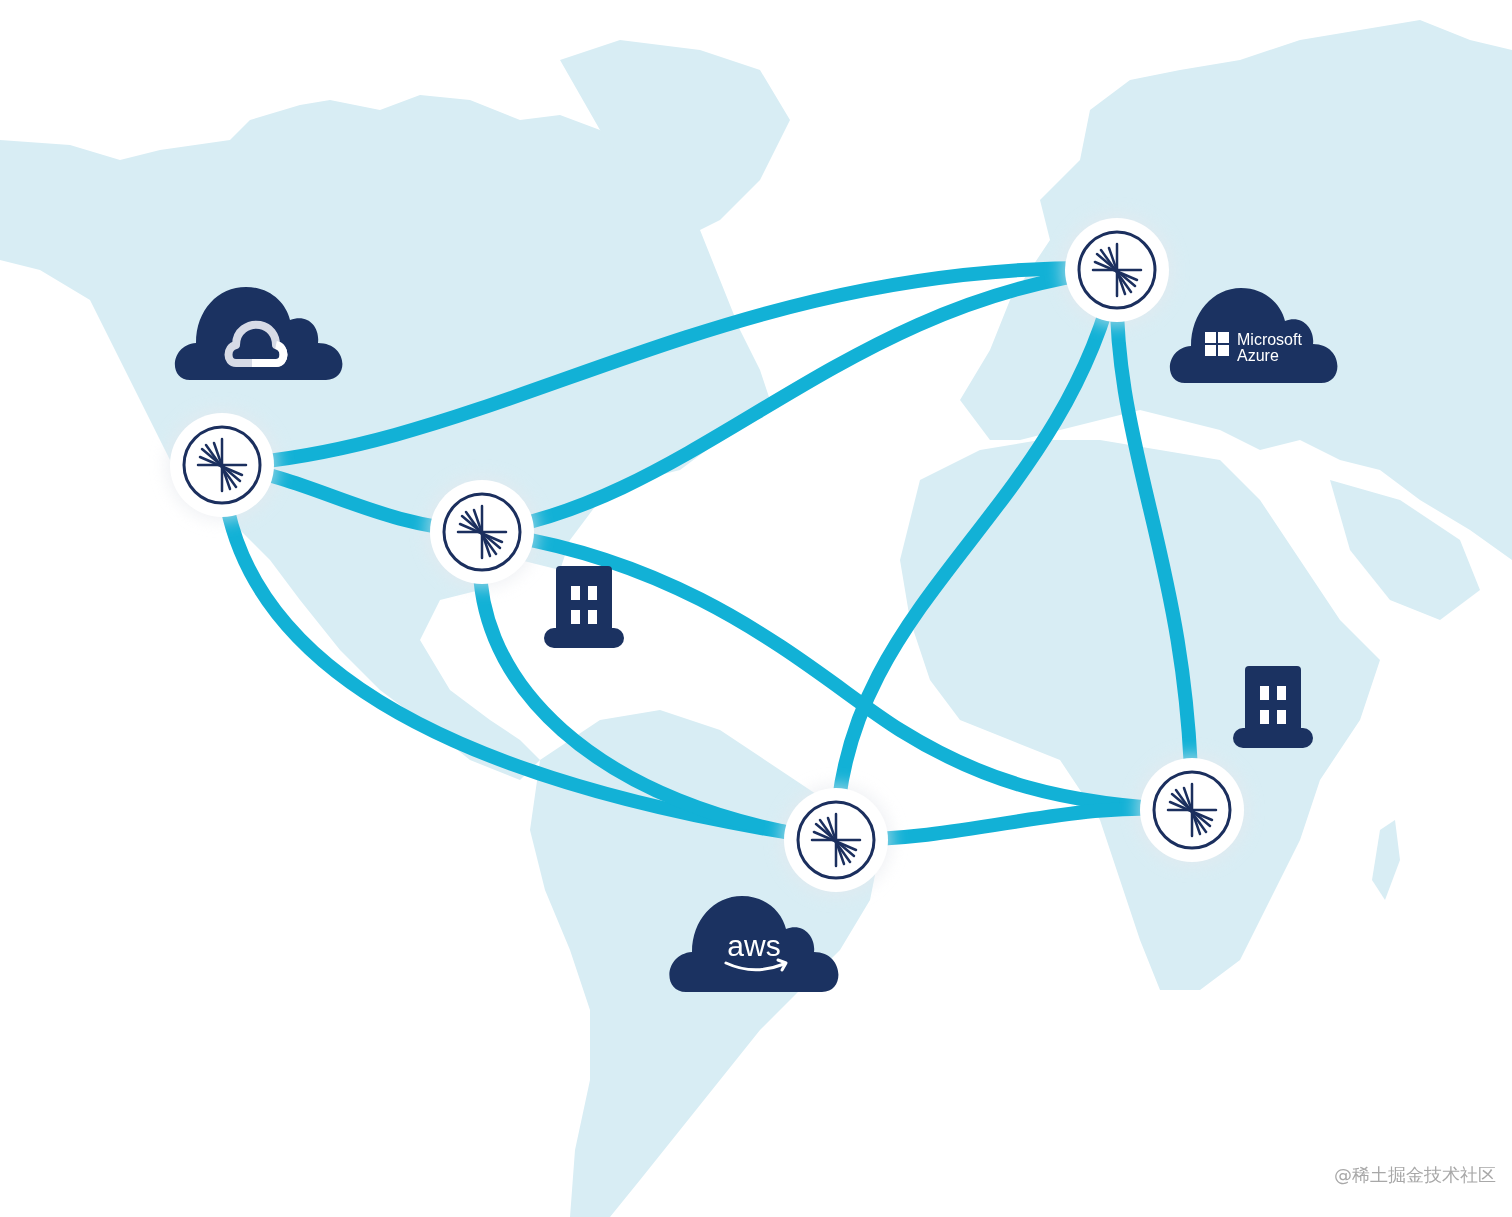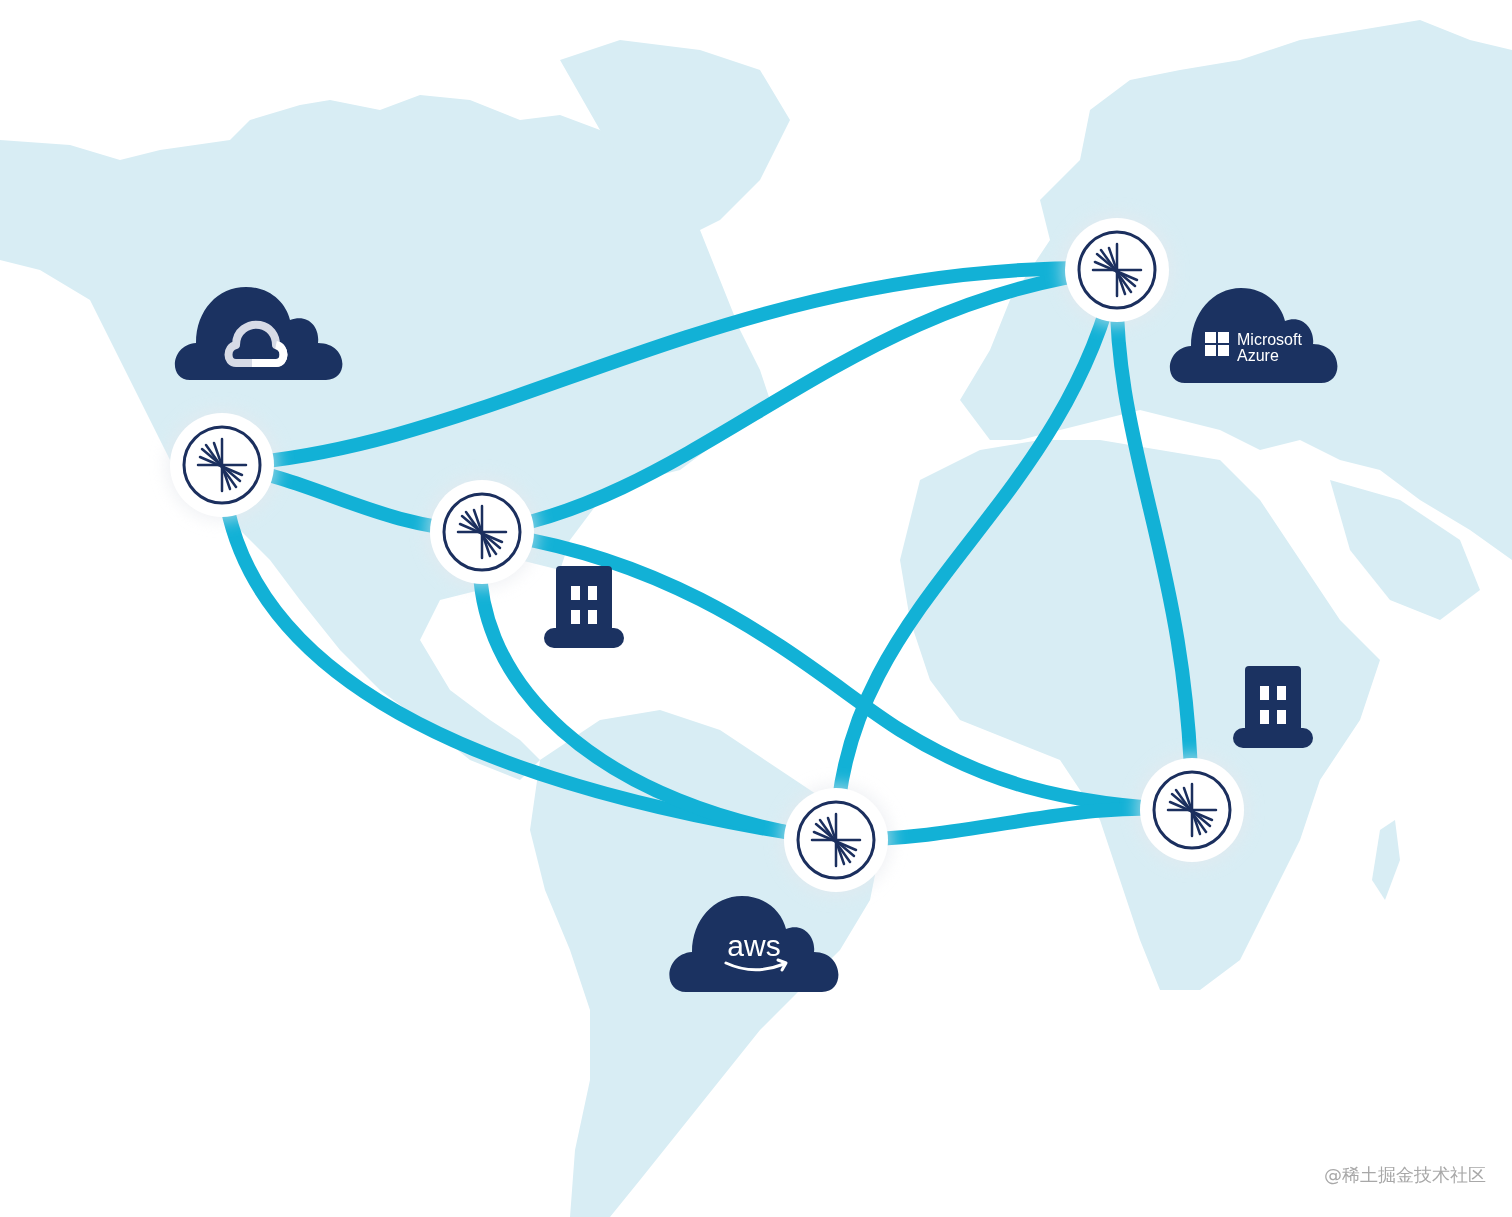--- a/index.html
+++ b/index.html
@@ -1,18 +1,18 @@
 <!DOCTYPE html>
 <html><head>
 <meta charset="utf-8">
 <style>
   html, body { margin: 0; padding: 0; background: #ffffff; }
   body { width: 1512px; height: 1217px; position: relative; overflow: hidden; font-family: "Liberation Sans", sans-serif; }
   #stage { position: absolute; left: 0; top: 0; width: 1512px; height: 1217px; }
-  .watermark { position: absolute; right: 26px; bottom: 30px; color: #a8a8a8; font-size: 18px; font-family: "DejaVu Sans", sans-serif; }
+  .watermark { position: absolute; right: 16px; bottom: 30px; color: #a8a8a8; font-size: 18px; font-family: "DejaVu Sans", sans-serif; }
   .cloud-label { fill: #ffffff; font-family: "Liberation Sans", sans-serif; }
 </style>
 </head>
 <body>
 
 <svg id="stage" viewBox="0 0 1512 1217" xmlns="http://www.w3.org/2000/svg">
   <defs>
     <filter id="soft" x="-50%" y="-50%" width="200%" height="200%">
       <feGaussianBlur stdDeviation="8"></feGaussianBlur>
     </filter>

